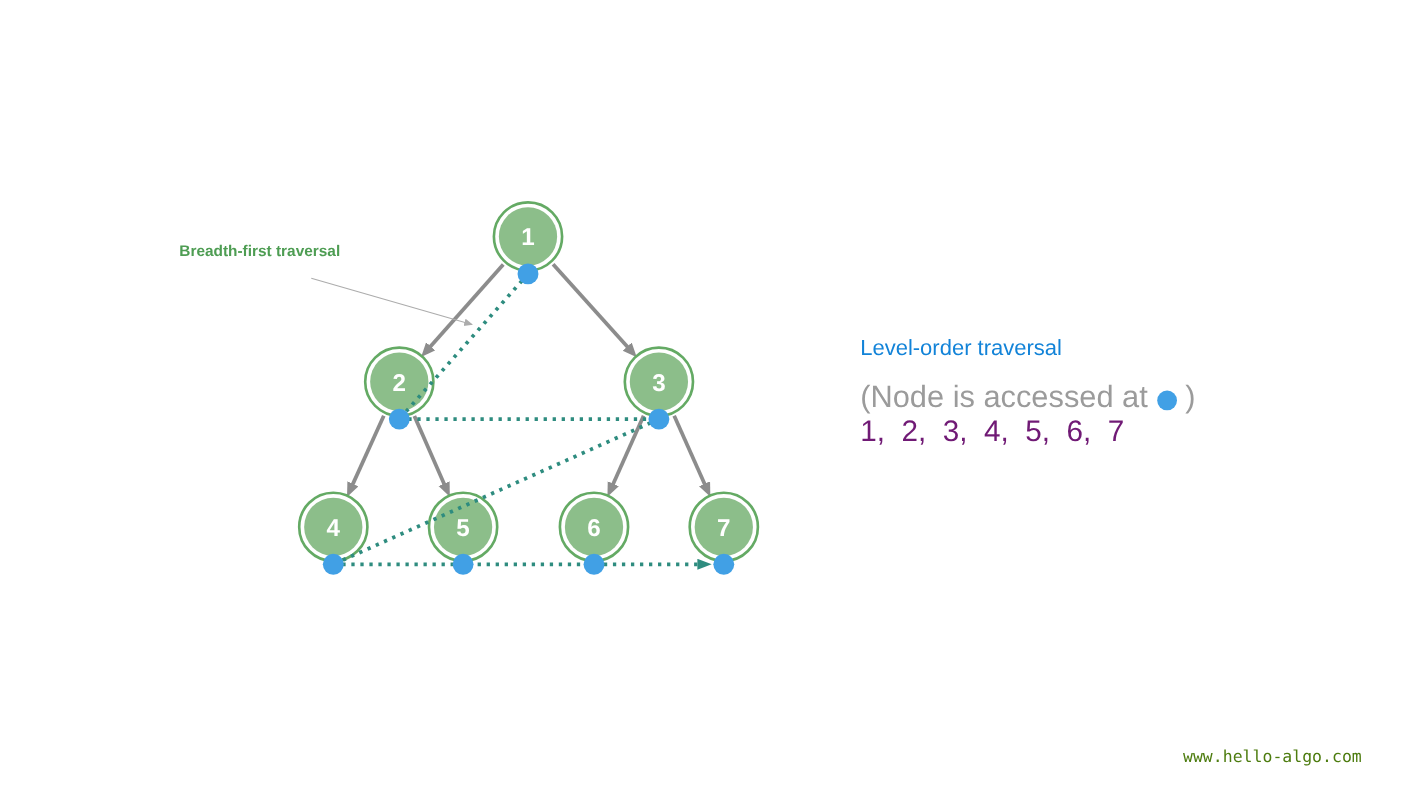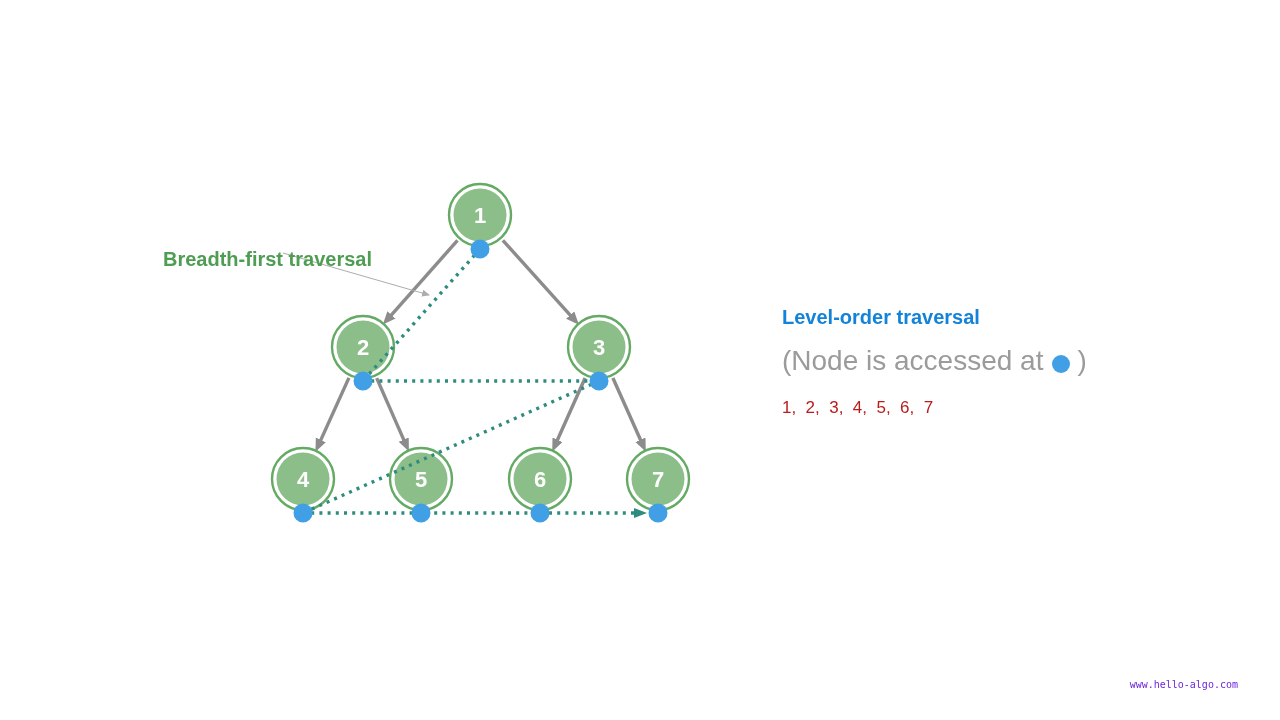--- a/index.html
+++ b/index.html
@@ -46,67 +46,65 @@
   .visit-dot { fill: var(--visit-marker, #41A0E5); }
   .arrow-gray { fill: var(--edge, #8C8C8C); }
   .arrow-teal { fill: var(--traversal-path, #2E8C7F); }
   .arrow-thin { fill: #ACACAC; }
 
   
   .bfs-label {
     position: absolute;
     left: 163px;
     top: 220px;
-    font-size: 20px;
+    font-size: 14px;
     font-weight: bold;
     color: var(--annotation, #4E9D53);
     white-space: nowrap;
-    margin-top: 28px;
   }
 
   
   .panel {
     position: absolute;
     left: 782px;
     top: 306px;
     white-space: nowrap;
   }
   .panel-title {
     font-size: 20px;
-    font-weight: bold;
+    font-weight: normal;
     color: var(--panel-title, #1283D8);
   }
   .panel-note {
     margin-top: 16px;
     font-size: 28px;
     color: #9B9B9B;
   }
   .panel-note .note-dot {
     display: inline-block;
     width: 18px;
     height: 18px;
     border-radius: 50%;
     background: var(--visit-marker, #41A0E5);
     vertical-align: -3px;
     margin: 0 7px 0 9px;
   }
   .panel-seq {
-    margin-top: 21px;
-    font-size: 17px;
-    color: #b91c1c;
+    font-size: 27px;
+    color: #701a75;
     white-space: pre;
   }
 
   .watermark {
     position: absolute;
     top: 679px;
     right: 42px;
     font-family: "DejaVu Sans Mono", monospace;
-    font-size: 10px;
-    color: #6d28d9;
+    font-size: 15px;
+    color: #4d7c0f;
   }
 </style>
 </head>
 <body>
 
 <div class="canvas">
 
   <svg class="diagram" width="1280" height="720" viewBox="0 0 1280 720">
     <defs>
       <marker id="mGray" markerUnits="userSpaceOnUse" markerWidth="14" markerHeight="12" refX="3" refY="5.5" orient="auto">

